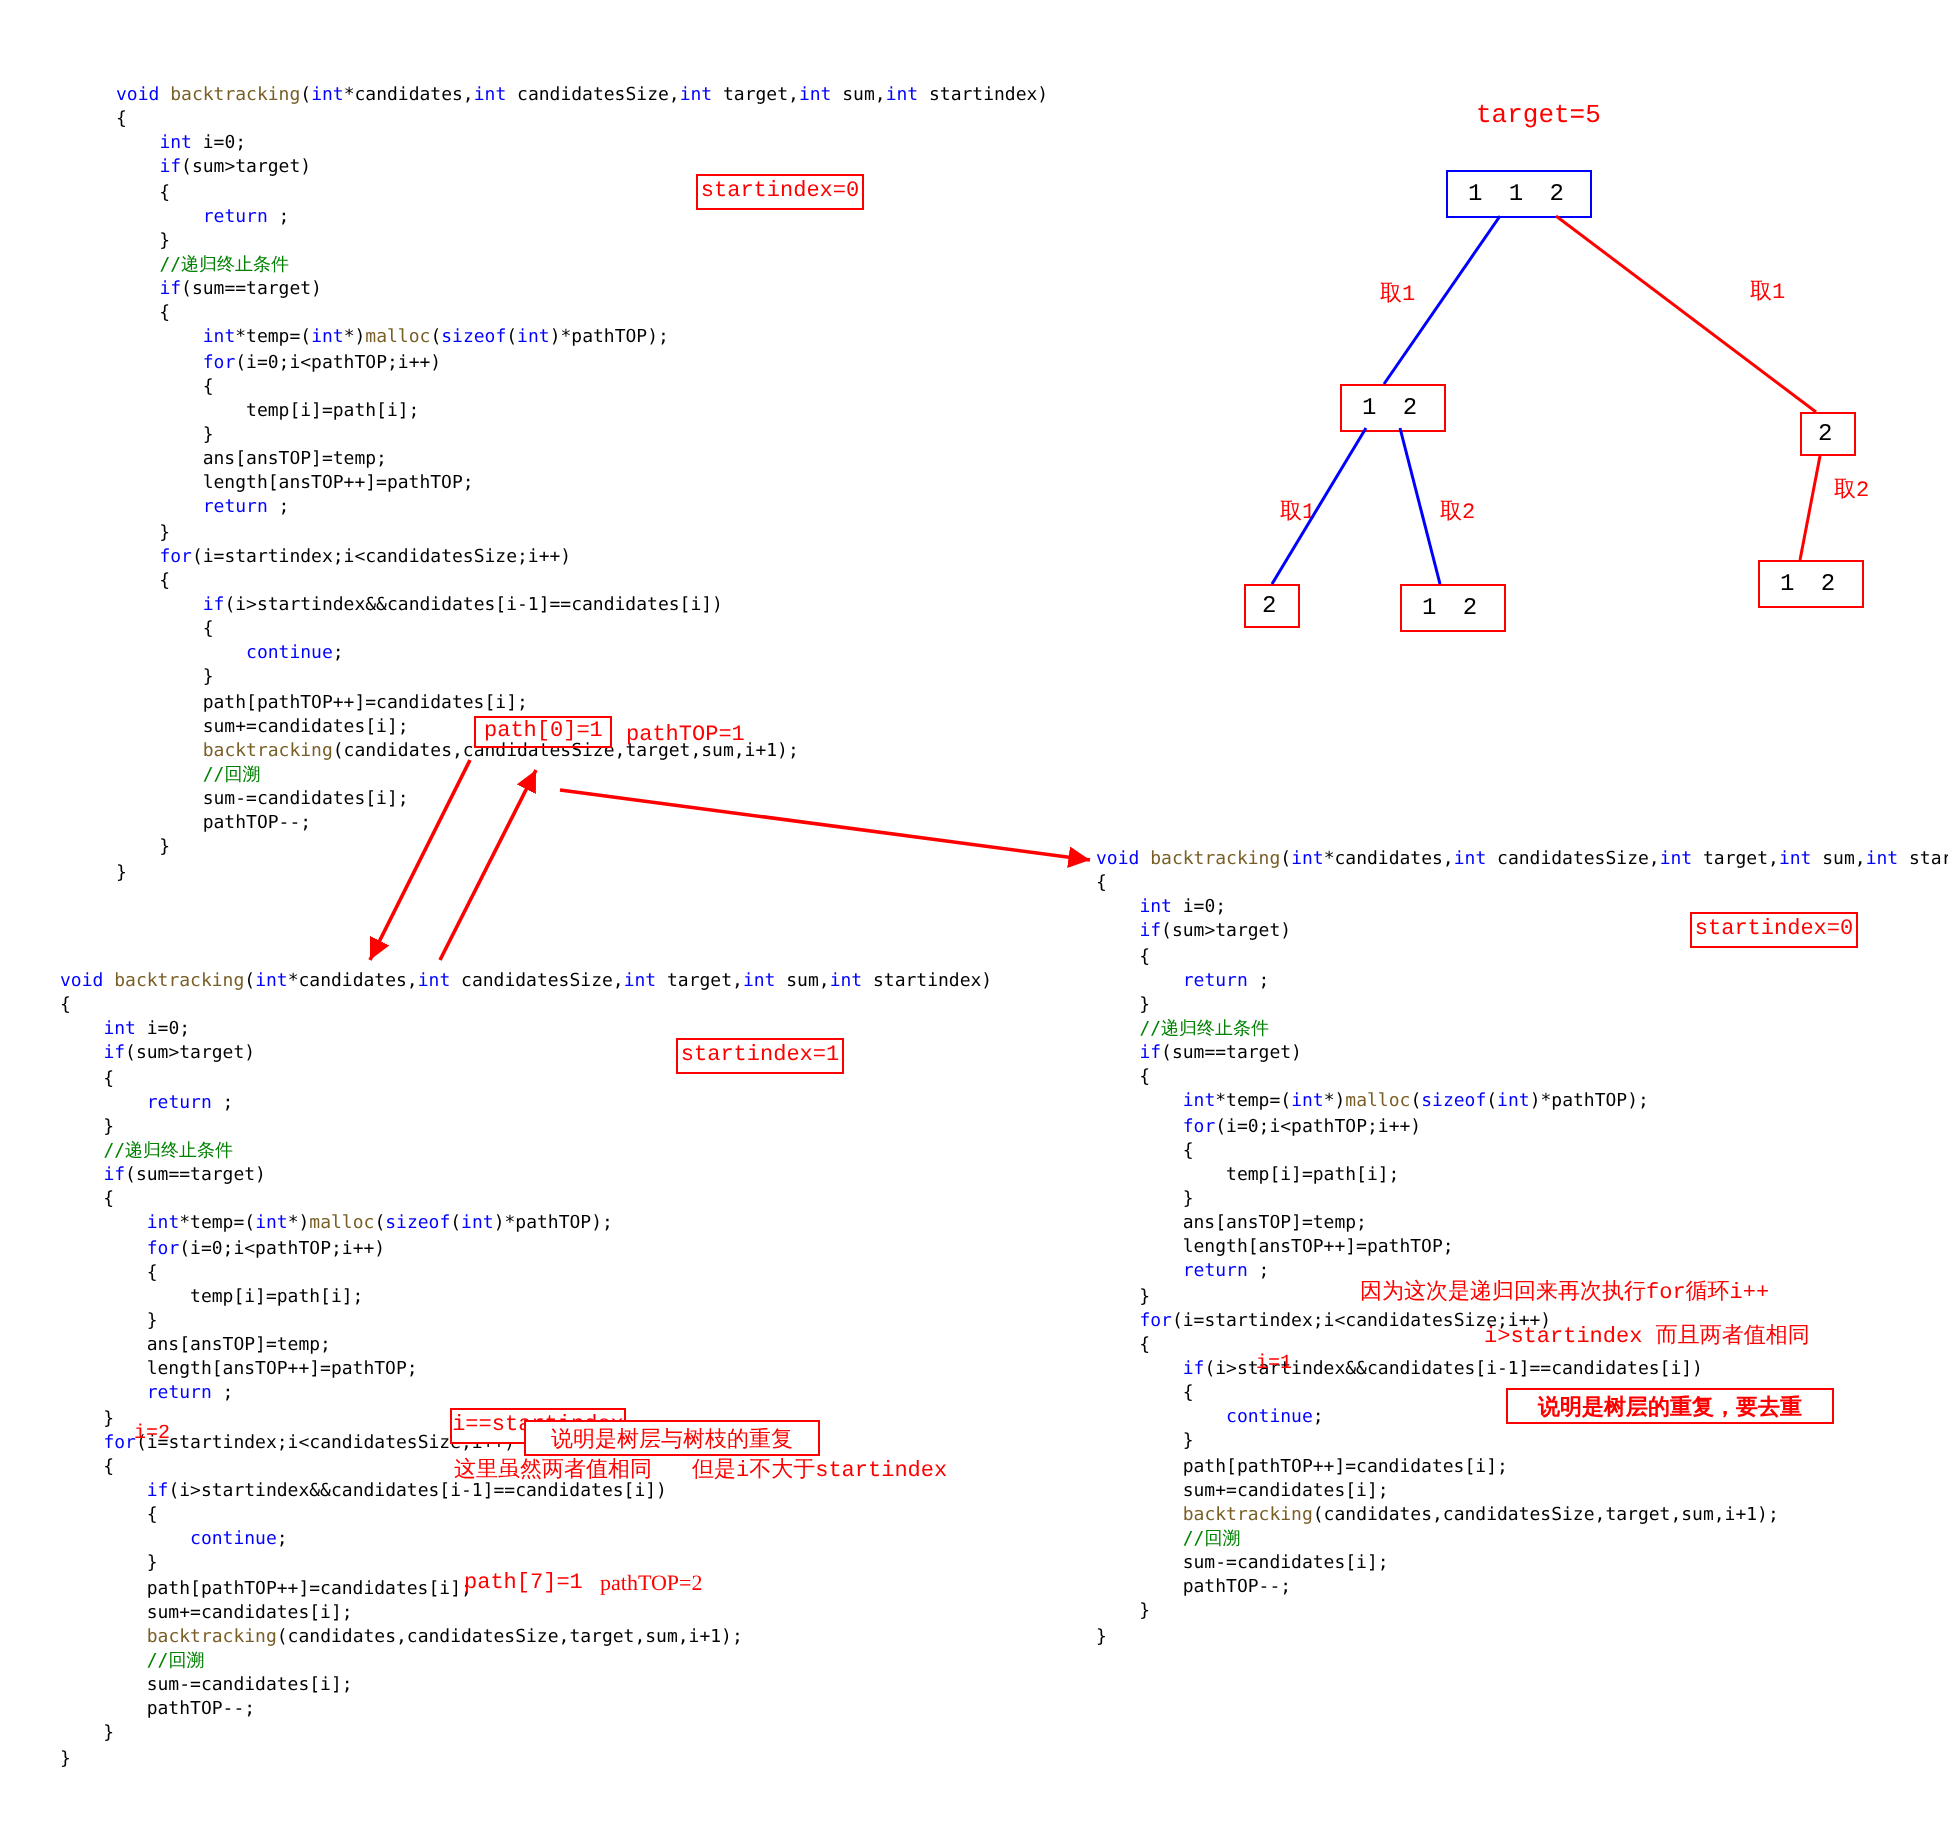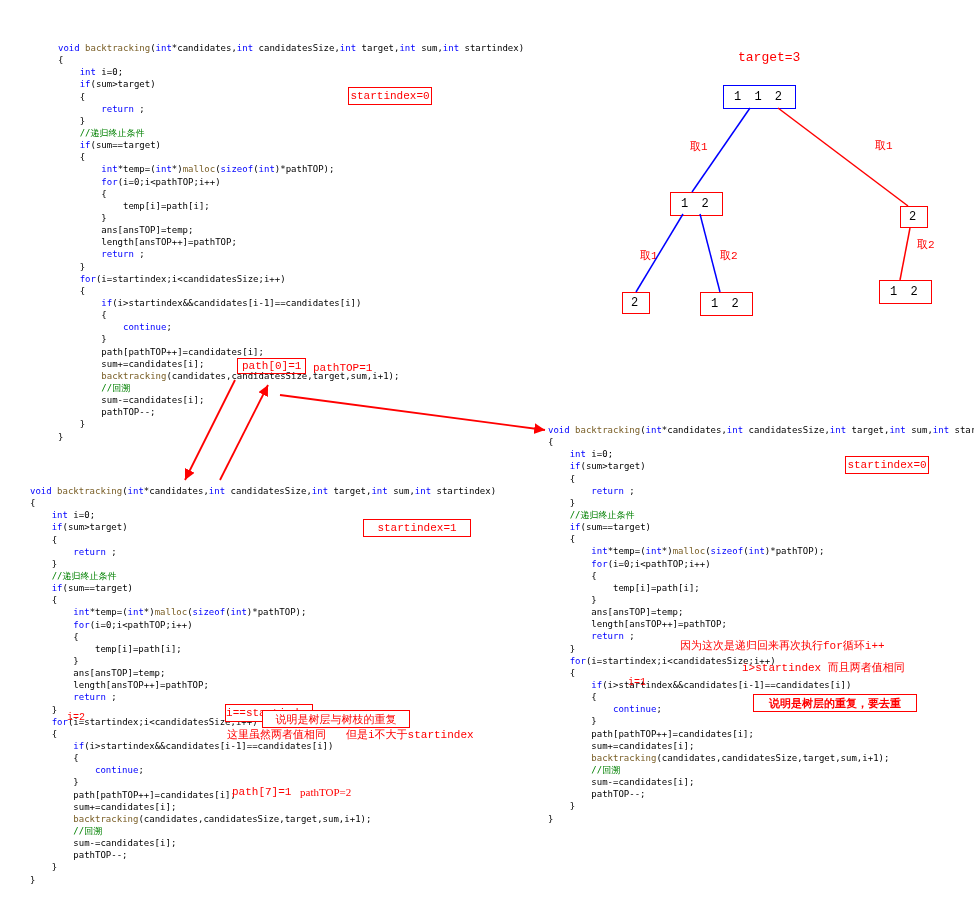--- a/index.html
+++ b/index.html
@@ -169,21 +169,21 @@
     }
 }</pre>
 
 <div class="red-box" style="left:348px; top:87px; width:84px; height:18px;">
     <span>startindex=0</span>
   </div>
 
 <div class="red-text" style="left:237px; top:360px;"><span style="border:1.5px solid #ff0000; padding:1px 4px;margin-top:24px;">path[0]=1</span></div>
 <div class="red-text" style="left:313px; top:362px;">pathTOP=1</div>
 
-<div class="red-box" style="left:338px; top:519px; width:108px; height:18px;margin-left:25px;">
+<div class="red-box" style="left:338px; top:519px; width:84px; height:18px;">
     <span>startindex=1</span>
   </div>
 
 <div class="red-text" style="left:67px; top:712px; font-size:10px;">i=2</div>
 
 <div class="red-box" style="left:225px; top:704px; width:88px; height:18px;">
     <span>i==startindex</span>
   </div>
 <div class="red-text" style="left:227px; top:727px;">这里虽然两者值相同</div>
 <div class="red-text" style="left:346px; top:727px;">但是i不大于startindex</div>
@@ -200,21 +200,21 @@
   </div>
 
 <div class="red-text" style="left:628px; top:649px; font-size:10px;margin-top:28px;">i=1</div>
 <div class="red-text" style="left:680px; top:638px;">因为这次是递归回来再次执行for循环i++</div>
 <div class="red-text" style="left:742px; top:660px;">i&gt;startindex 而且两者值相同</div>
 
 <div class="red-box" style="left:753px; top:694px; width:164px; height:18px;font-weight:bold;">
     <span>说明是树层的重复，要去重</span>
   </div>
 
-<div class="red-text" style="left:738px; top:50px; font-size:13px;">target=3</div>
+<div class="red-text" style="left:738px; top:50px; font-size:13px;">target=5</div>
 <div class="tree-node root" style="left:723px; top:85px;">
     <span>1  1  2</span>
   </div>
 <div class="tree-node" style="left:670px; top:192px;">
     <span>1 2</span>
   </div>
 <div class="tree-node" style="left:900px; top:206px; padding:3px 8px;">
     <span>2</span>
   </div>
 <div class="tree-node" style="left:622px; top:292px; padding:3px 8px;">

